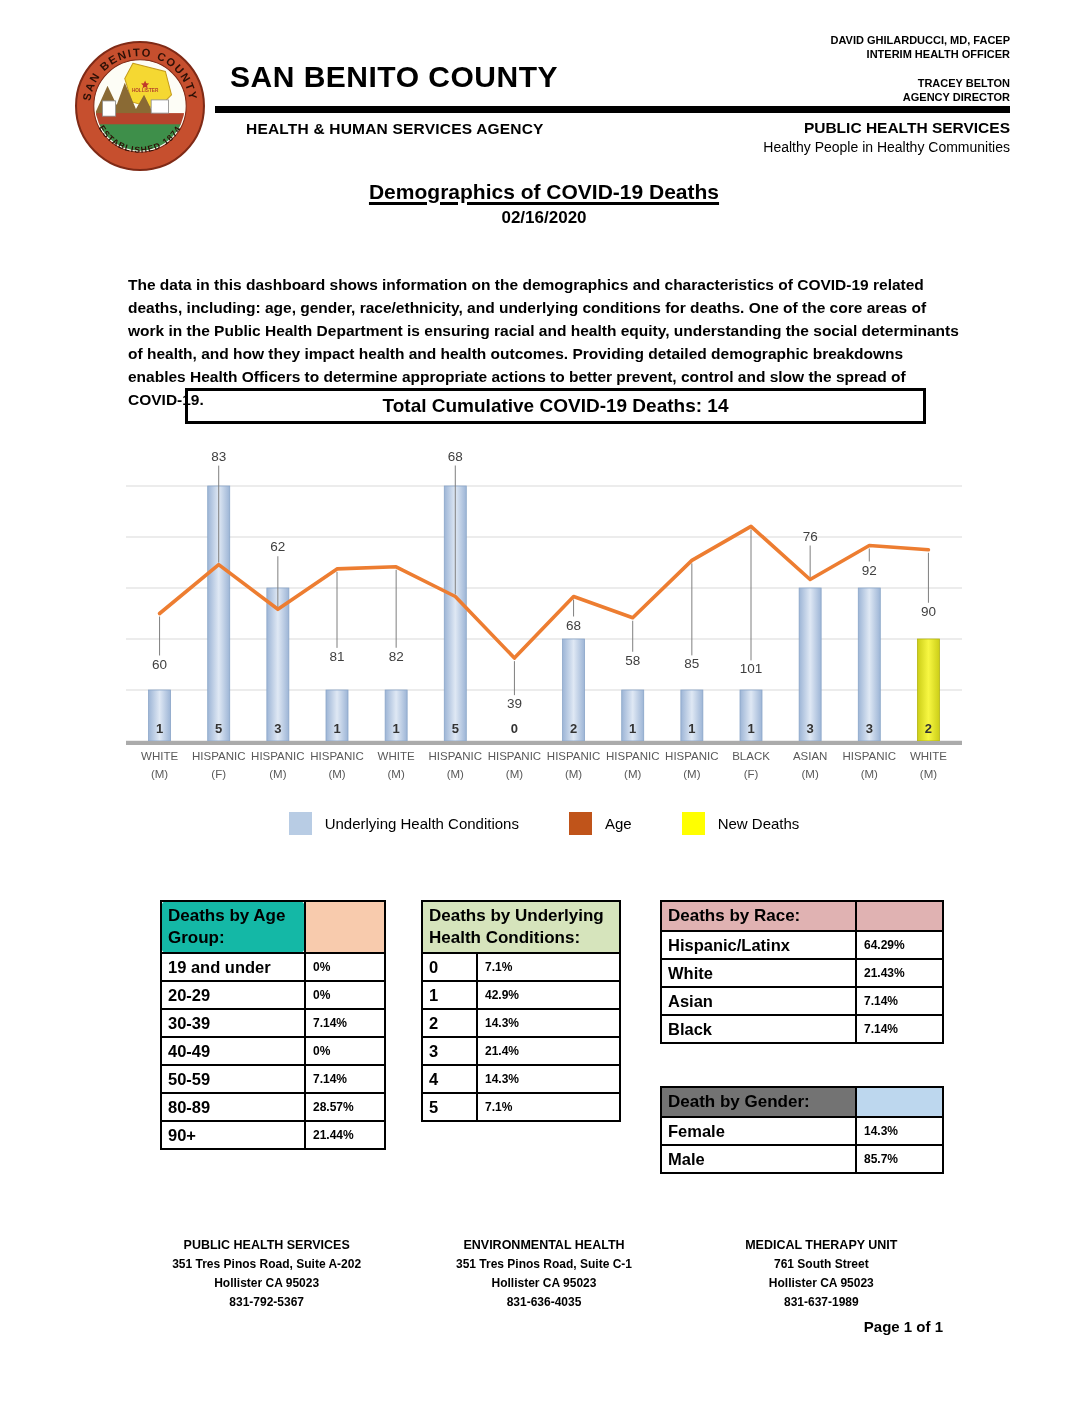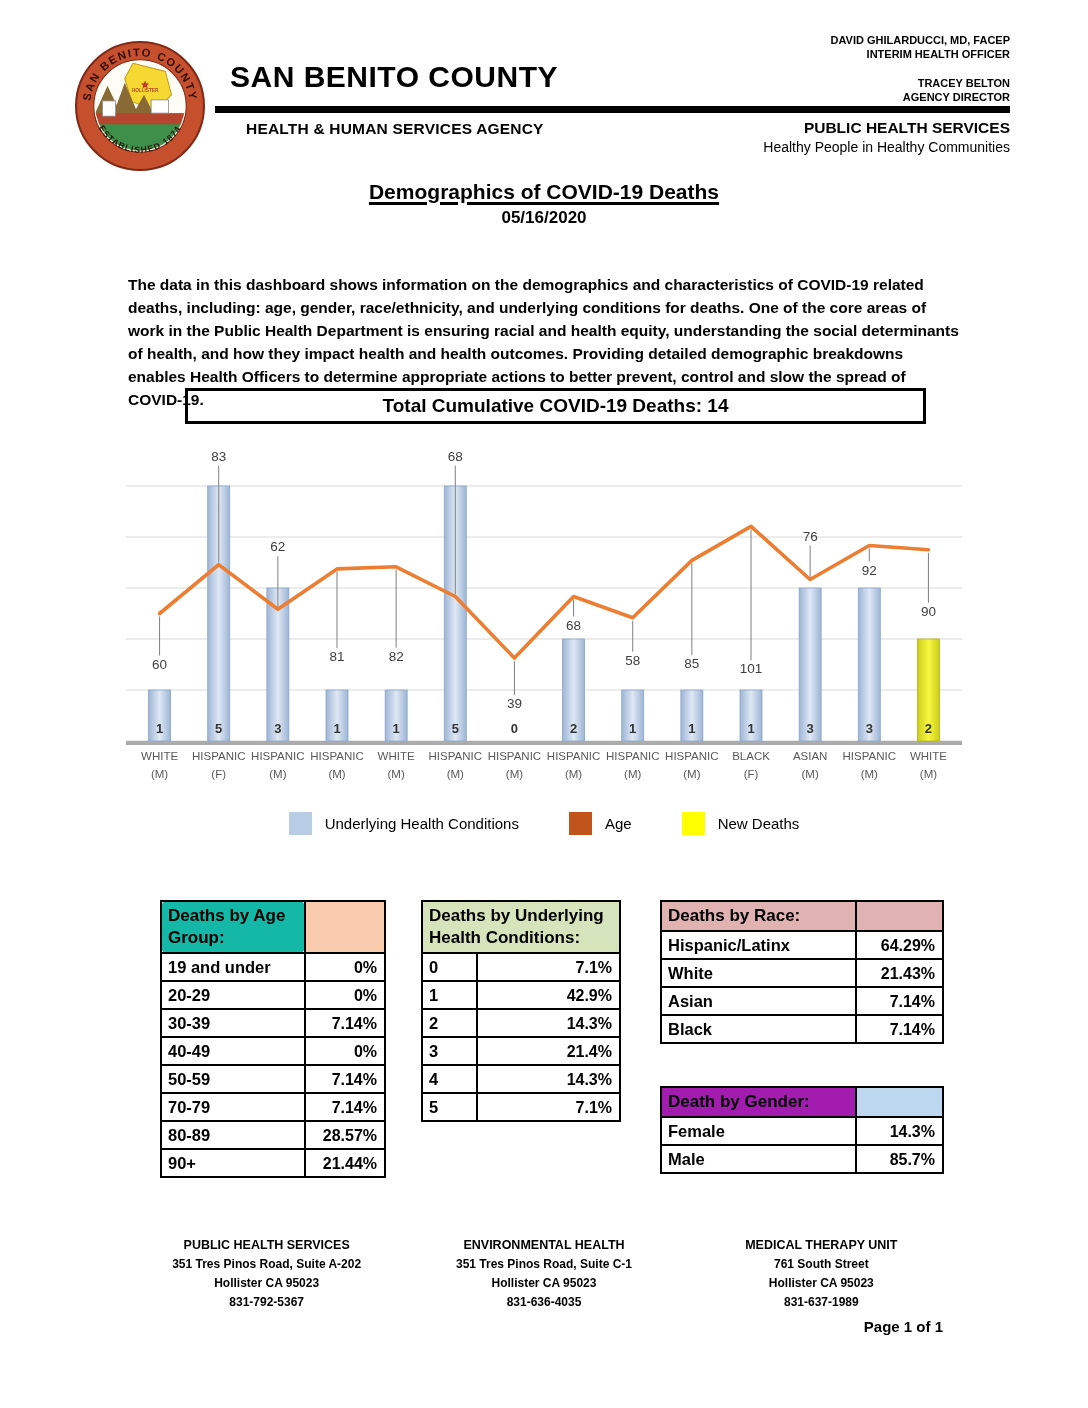--- a/index.html
+++ b/index.html
@@ -31,21 +31,21 @@
   
   .legend{position:absolute;left:128px;top:812px;width:832px;display:flex;justify-content:center;gap:50px;align-items:center;}
   .legend-item{display:flex;align-items:center;gap:13px;font-size:15px;font-weight:500;}
   .swatch{width:23px;height:23px;flex:0 0 23px;}
   
   .tables{position:absolute;left:160px;top:900px;display:flex;align-items:flex-start;}
   table{border-collapse:collapse;table-layout:fixed;background:#fff;}
   th,td{border:2.5px solid #000;overflow:hidden;}
   th{font-size:17px;font-weight:bold;text-align:left;padding:3px 6px;line-height:22px;}
   td.cl{font-size:16.5px;font-weight:bold;padding:1px 6px;height:24px;line-height:23px;}
-  td.cv{font-size:16px;font-weight:bold;text-align:right;padding:1px 7px;height:24px;line-height:23px;}
+  td.cv{font-size:12px;font-weight:bold;text-align:left;padding:1px 7px;height:24px;line-height:23px;}
   #conditions-table{margin-left:35px;}
   .col3{margin-left:39px;display:flex;flex-direction:column;}
   #gender-table{margin-top:42px;}
   
   .footer{position:absolute;left:128px;top:1236px;width:832px;display:flex;}
   .fcol{flex:1;text-align:center;font-size:12px;font-weight:600;line-height:19px;}
   .fcol .ft{font-weight:bold;font-size:12.5px;}
   .page-num{position:absolute;right:145px;top:1318px;font-size:15px;font-weight:bold;}
 </style>
 </head>
@@ -93,21 +93,21 @@
   </div>
 
   <div class="hdr-rule"></div>
   <div class="agency-name">HEALTH &amp; HUMAN SERVICES AGENCY</div>
   <div class="dept">
     <div class="d1">PUBLIC HEALTH SERVICES</div>
     <div class="d2">Healthy People in Healthy Communities</div>
   </div>
 
   <div class="page-title"><span>Demographics of COVID-19 Deaths</span></div>
-  <div class="report-date">05/16/2020</div>
+  <div class="report-date">02/16/2020</div>
 
   <p class="intro">The data in this dashboard shows information on the demographics and characteristics of COVID-19 related deaths, including: age, gender, race/ethnicity, and underlying conditions for deaths. One of the core areas of work in the Public Health Department is ensuring racial and health equity, understanding the social determinants of health, and how they impact health and health outcomes. Providing detailed demographic breakdowns enables Health Officers to determine appropriate actions to better prevent, control and slow the spread of COVID-19.</p>
 
   <div class="banner">Total Cumulative COVID-19 Deaths: 14</div>
 
   <div class="chart-wrap">
     <svg id="deaths-chart" width="840" height="368" viewBox="0 0 840 368">
         <defs>
           <linearGradient id="gBlue" x1="0" y1="0" x2="1" y2="0">
             <stop offset="0%" stop-color="#9db5d6"></stop>
@@ -268,24 +268,20 @@
           </tr>
           <tr>
             <td class="cl">40-49</td>
             <td class="cv">0%</td>
           </tr>
           <tr>
             <td class="cl">50-59</td>
             <td class="cv">7.14%</td>
           </tr>
           <tr>
-            <td class="cl">70-79</td>
-            <td class="cv">7.14%</td>
-          </tr>
-          <tr>
             <td class="cl">80-89</td>
             <td class="cv">28.57%</td>
           </tr>
           <tr>
             <td class="cl">90+</td>
             <td class="cv">21.44%</td>
           </tr>
         </tbody>
       </table>
     <table id="conditions-table" style="width: 198px;">
@@ -356,21 +352,21 @@
             </tr>
           </tbody>
         </table>
       <table id="gender-table" style="width: 282px;">
           <colgroup>
             <col style="width: 195px;">
             <col style="width: 87px;">
           </colgroup>
           <thead>
             <tr>
-              <th style="background: #a21caf;">Death by Gender:</th>
+              <th style="background: #737373;">Death by Gender:</th>
               <th style="background: rgb(189, 215, 238);"></th>
             </tr>
           </thead>
           <tbody>
             <tr>
               <td class="cl">Female</td>
               <td class="cv">14.3%</td>
             </tr>
             <tr>
               <td class="cl">Male</td>

